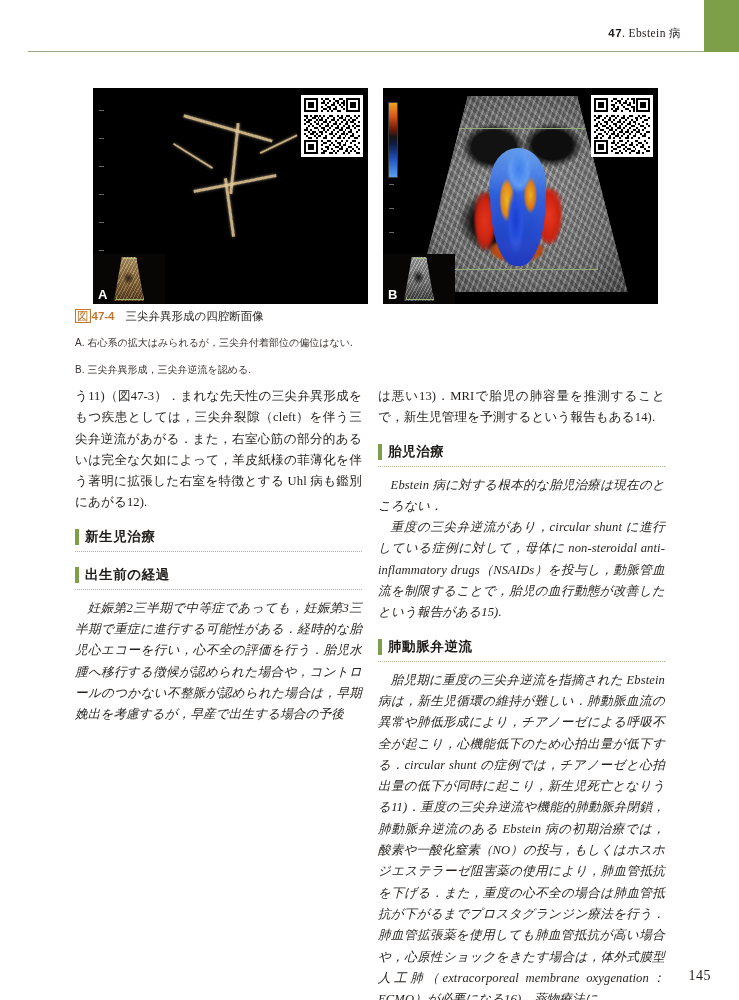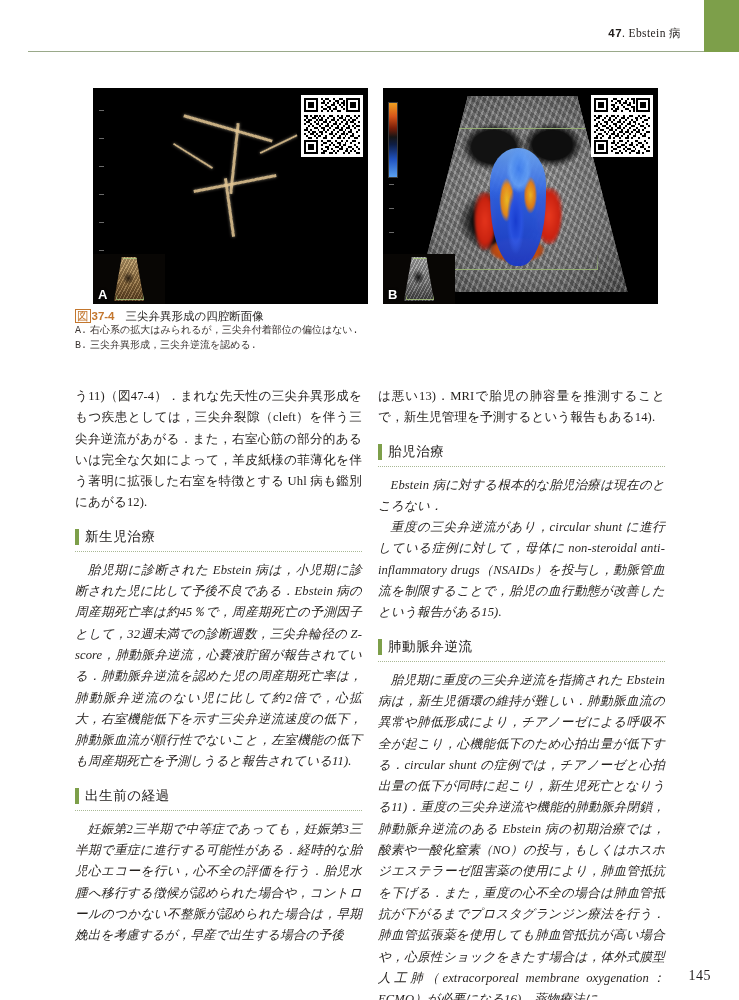--- a/index.html
+++ b/index.html
@@ -251,25 +251,26 @@
     margin-right: 9px;
   }
   .fig-no .boxed {
     border: 1px solid #c3762d;
     padding: 0 1px;
     margin-right: 1px;
     font-weight: normal;
   }
   #fig-caption-title .cap-text { margin-left: 2px; }
   .fig-sub {
-    font-family: Liberation Mono, monospace;
+    font-family: Liberation Sans, sans-serif;
     font-size: 10px;
     line-height: 14.5px;
     color: #3a3330;
     white-space: nowrap;
+    margin-top: 12px;
   }
   .fig-sub .lbl { margin-right: 3px; }
 
   
   .column {
     position: absolute;
     top: 386px;
     width: 287px;
   }
   #col-left  { left: 75px; }
@@ -286,21 +287,21 @@
   .para.indent { text-indent: 1em; font-style: italic; }
 
   
   .section-head {
     position: relative;
     margin: 14px 0 8px 0;
     padding: 0 0 5px 10px;
     border-bottom: 1px dotted #a8b894;
     font-family: "Liberation Sans", sans-serif;
     font-size: 13.5px;
-    font-weight: normal;
+    font-weight: bold;
     color: #1d1a18;
     letter-spacing: 0.6px;
   }
   .section-head::before {
     content: "";
     position: absolute;
     left: 0; top: 1px;
     width: 4px; height: 16px;
     background: #7d9f4a;
   }
@@ -760,35 +761,34 @@
     <div class="thumb">
       <div class="thumb-fan" id="thumb-fan-b"></div>
       <div class="thumb-outline"></div>
       <div class="panel-letter">B</div>
     </div>
   </div>
 </div>
 
 <div id="fig-caption">
   <div id="fig-caption-title">
-    <span class="fig-no"><span class="boxed">図</span><span>37-4</span></span><span class="cap-text">三尖弁異形成の四腔断面像</span>
+    <span class="fig-no"><span class="boxed">図</span><span>47-4</span></span><span class="cap-text">三尖弁異形成の四腔断面像</span>
   </div>
   <div class="fig-sub">
     <span class="lbl">A.</span><span>右心系の拡大はみられるが，三尖弁付着部位の偏位はない.</span>
   </div>
   <div class="fig-sub">
     <span class="lbl">B.</span><span>三尖弁異形成，三尖弁逆流を認める.</span>
   </div>
 </div>
 
 <div class="column" id="col-left">
-  <p class="para">う11)（図47-4）．まれな先天性の三尖弁異形成をもつ疾患としては，三尖弁裂隙（cleft）を伴う三尖弁逆流があがる．また，右室心筋の部分的あるいは完全な欠如によって，羊皮紙様の菲薄化を伴う著明に拡張した右室を特徴とする Uhl 病も鑑別にあがる12).</p>
+  <p class="para">う11)（図47-3）．まれな先天性の三尖弁異形成をもつ疾患としては，三尖弁裂隙（cleft）を伴う三尖弁逆流があがる．また，右室心筋の部分的あるいは完全な欠如によって，羊皮紙様の菲薄化を伴う著明に拡張した右室を特徴とする Uhl 病も鑑別にあがる12).</p>
 
   <h2 class="section-head">新生児治療</h2>
-  <p class="para indent">胎児期に診断された Ebstein 病は，小児期に診断された児に比して予後不良である．Ebstein 病の周産期死亡率は約45％で，周産期死亡の予測因子として，32週未満での診断週数，三尖弁輪径の Z-score，肺動脈弁逆流，心嚢液貯留が報告されている．肺動脈弁逆流を認めた児の周産期死亡率は，肺動脈弁逆流のない児に比して約2倍で，心拡大，右室機能低下を示す三尖弁逆流速度の低下，肺動脈血流が順行性でないこと，左室機能の低下も周産期死亡を予測しうると報告されている11).</p>
 
   <h2 class="section-head">出生前の経過</h2>
   <p class="para indent">妊娠第2三半期で中等症であっても，妊娠第3三半期で重症に進行する可能性がある．経時的な胎児心エコーを行い，心不全の評価を行う．胎児水腫へ移行する徴候が認められた場合や，コントロールのつかない不整脈が認められた場合は，早期娩出を考慮するが，早産で出生する場合の予後</p>
 </div>
 
 <div class="column" id="col-right">
   <p class="para">は悪い13)．MRIで胎児の肺容量を推測することで，新生児管理を予測するという報告もある14).</p>
 
   <h2 class="section-head">胎児治療</h2>
   <p class="para indent">Ebstein 病に対する根本的な胎児治療は現在のところない．</p>

